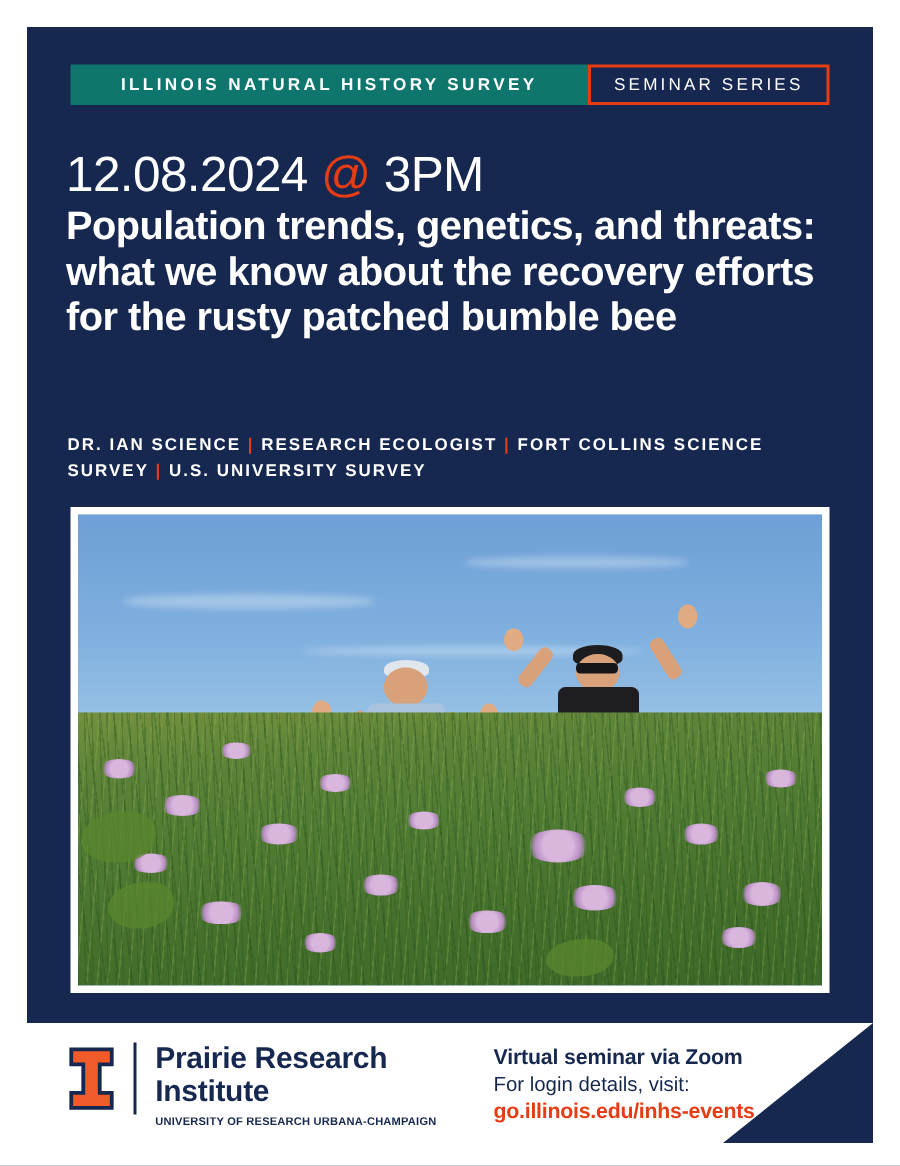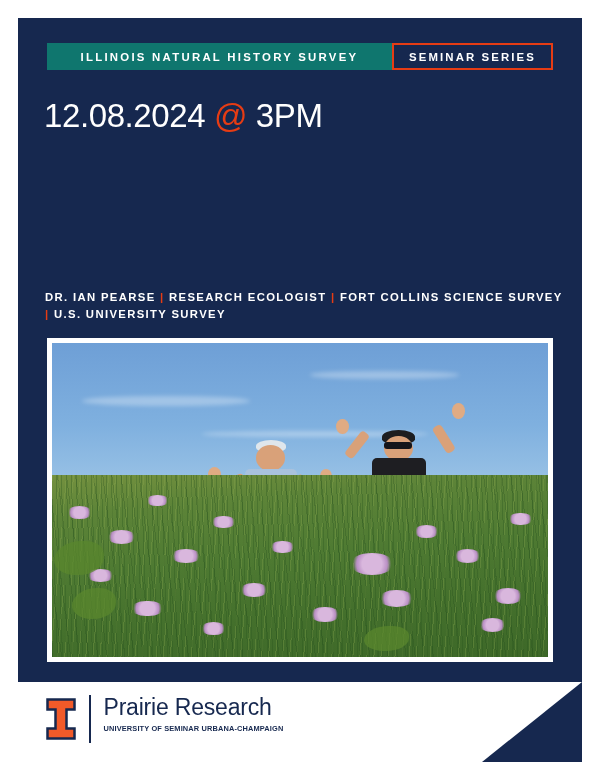--- a/index.html
+++ b/index.html
@@ -54,21 +54,21 @@
     border: 2px solid #e63c14;
     box-sizing: border-box;
     flex: 1 1 auto;
     display: flex;
     align-items: center;
     justify-content: center;
   }
   .eyebrow-right span {
     color: #ffffff;
     font-size: 11.4px;
-    font-weight: bold;
+    font-weight: normal;
     letter-spacing: 2.1px;
     white-space: nowrap;
   }
 
   
   .dateline {
     position: absolute;
     left: 26px;
     top: 79px;
     color: #ffffff;
@@ -229,22 +229,22 @@
   }
   .divider {
     width: 1.5px;
     height: 48px;
     background: #16284f;
     margin: 0 13px;
     flex: 0 0 auto;
   }
   .pri-name {
     color: #16284f;
-    font-size: 23px;
-    font-weight: normal;
+    font-size: 20px;
+    font-weight: bold;
     line-height: 1.1;
     letter-spacing: -0.2px;
   }
   .pri-sub {
     color: #16284f;
     font-size: 7.4px;
     font-weight: bold;
     letter-spacing: 0.15px;
     margin-top: 4px;
     white-space: nowrap;
@@ -286,23 +286,24 @@
       <span>SEMINAR SERIES</span>
     </div>
   </div>
 
   <div class="dateline">
     <span>12.08.2024</span>
     <span class="at">@</span>
     <span>3PM</span>
   </div>
 
+  <div class="title">Population trends, genetics, and threats: what we know about the recovery efforts for the rusty patched bumble bee</div>
 
   <div class="speaker">
-    <span>DR. IAN PEARSE</span>
+    <span>DR. IAN SCIENCE</span>
     <span class="sep">|</span>
     <span>RESEARCH ECOLOGIST</span>
     <span class="sep">|</span>
     <span>FORT COLLINS SCIENCE SURVEY</span>
     <span class="sep">|</span>
     <span>U.S. UNIVERSITY SURVEY</span>
   </div>
 
   <div class="photo-frame">
     <div class="photo">
@@ -375,19 +376,25 @@
 
     <div class="logo-block">
       <div class="block-i">
         <svg viewBox="0 0 60 84" width="30" height="42" aria-hidden="true">
           <path d="M3 3 H57 V23 H41 V61 H57 V81 H3 V61 H19 V23 H3 Z" fill="#f15a29" stroke="#16284f" stroke-width="5" stroke-linejoin="miter"></path>
         </svg>
       </div>
       <div class="divider"></div>
       <div>
         <div class="pri-name">Prairie Research</div>
-        <div class="pri-sub">UNIVERSITY OF SEMINAR URBANA-CHAMPAIGN</div>
+        <div class="pri-name">Institute</div>
+        <div class="pri-sub">UNIVERSITY OF RESEARCH URBANA-CHAMPAIGN</div>
       </div>
     </div>
 
+    <div class="zoom-block">
+      <div class="zoom-line1">Virtual seminar via Zoom</div>
+      <div class="zoom-line2">For login details, visit:</div>
+      <div class="zoom-url">go.illinois.edu/inhs-events</div>
+    </div>
   </div>
 
 </div>
 
 </body></html>

